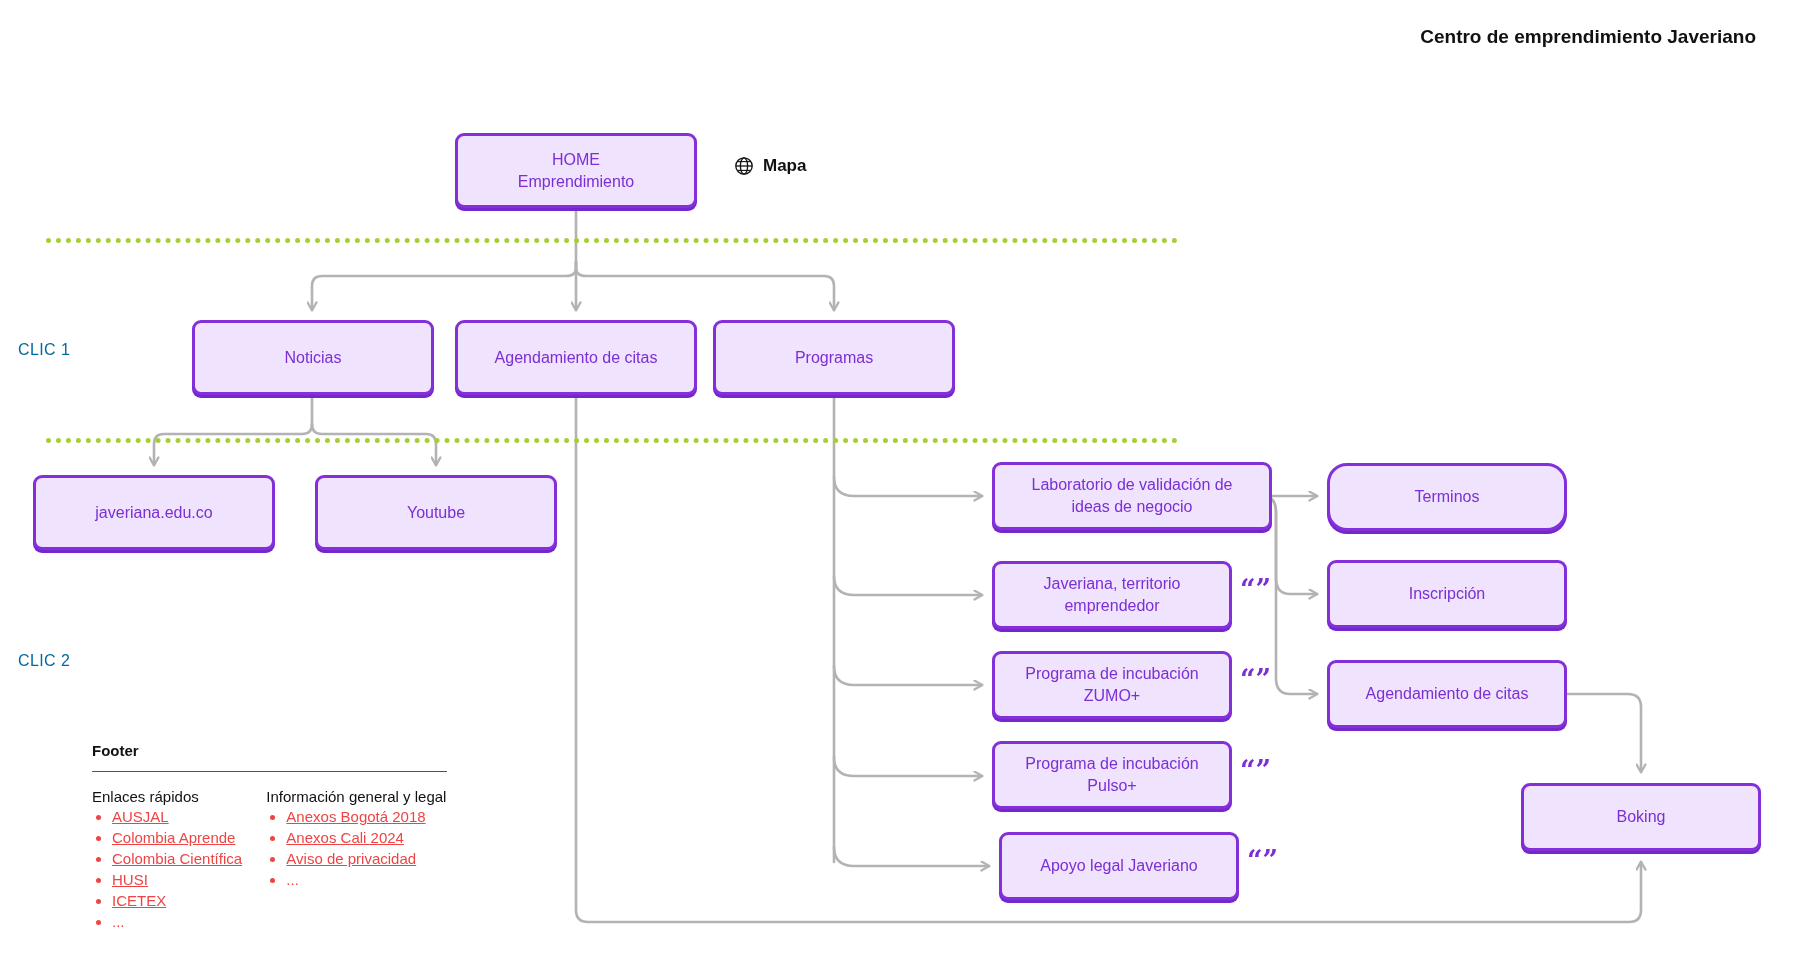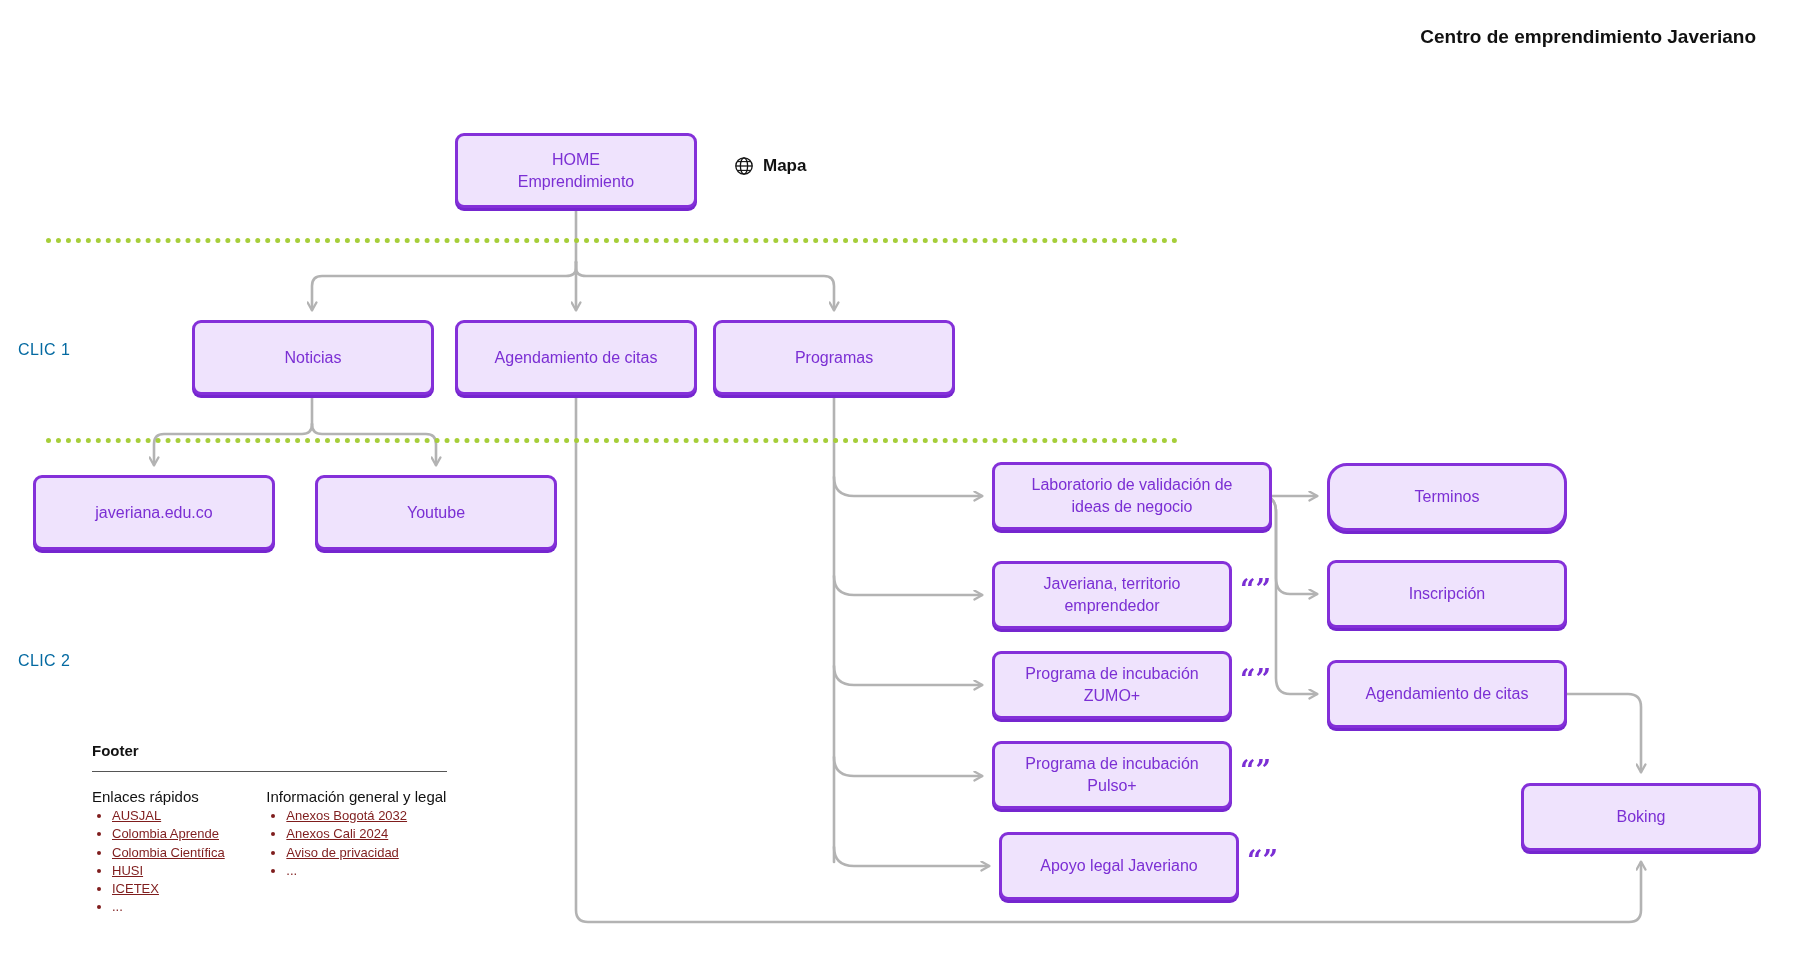--- a/index.html
+++ b/index.html
@@ -54,21 +54,21 @@
   .mapa{position:absolute;display:flex;align-items:center;gap:9px;}
   .mapa-lbl{font-size:17px;font-weight:700;color:#111;}
 
   
   .footer{position:absolute;left:92px;top:742px;width:360px;}
   .footer-title{font-size:15px;font-weight:700;color:#111;}
   .footer-rule{margin-top:12px;border-top:1px solid #555;width:355px;}
   .footer-cols{display:flex;margin-top:16px;gap:18px;}
   .fcol-h{font-size:15px;color:#111;margin:0 0 2px 0;}
   .fcol ul{margin:2px 0 0 0;padding-left:20px;}
-  .fcol li{font-size:13px;color:#7f1d1d;line-height:1.33;margin-bottom:1px;}
+  .fcol li{font-size:15px;color:#ef4444;line-height:1.33;margin-bottom:1px;}
   .fcol li span{text-decoration:underline;}
   .fcol li.plain span{text-decoration:none;}
   .fcol-a{width:160px;}
   .fcol-b{width:190px;}
 </style>
 </head>
 <body>
 
 <div id="stage">
 
@@ -232,21 +232,21 @@
             <li><span>Colombia Aprende</span></li>
             <li><span>Colombia Científica</span></li>
             <li><span>HUSI</span></li>
             <li><span>ICETEX</span></li>
             <li class="plain"><span>...</span></li>
           </ul>
       </div>
       <div class="fcol fcol-b">
         <p class="fcol-h">Información general y legal</p>
         <ul id="fcol1">
-            <li><span>Anexos Bogotá 2032</span></li>
+            <li><span>Anexos Bogotá 2018</span></li>
             <li><span>Anexos Cali 2024</span></li>
             <li><span>Aviso de privacidad</span></li>
             <li class="plain"><span>...</span></li>
           </ul>
       </div>
     </div>
   </div>
 
 </div>
 

